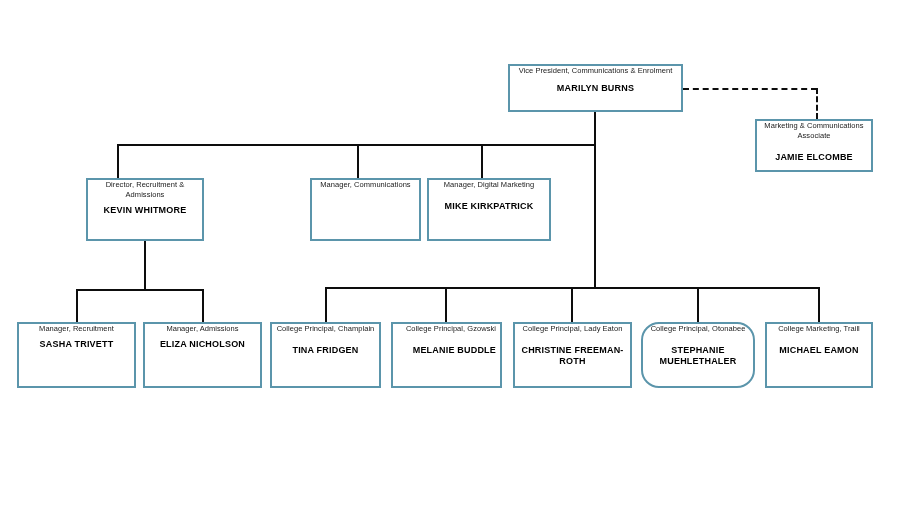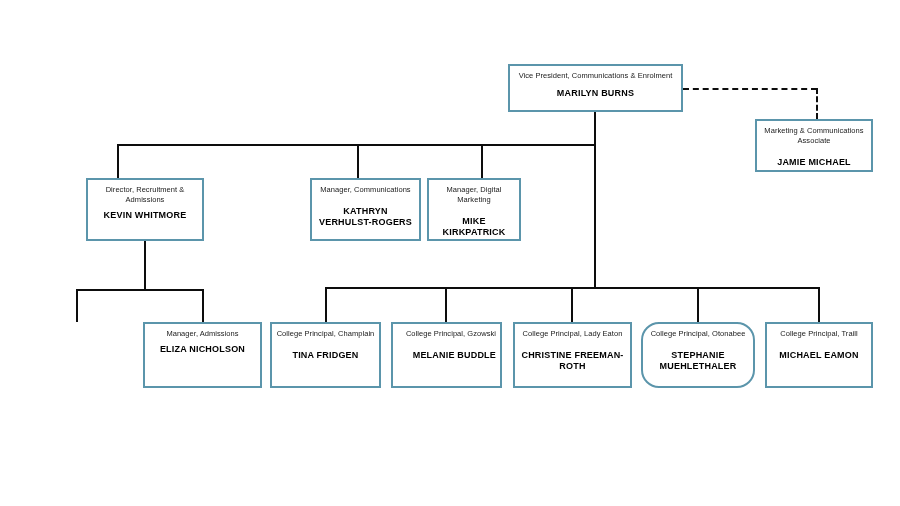--- a/index.html
+++ b/index.html
@@ -26,21 +26,20 @@
   
   .node{
     position:absolute;
     box-sizing:border-box;
     background:#ffffff;
     border:2px solid #5b95ab;
     display:flex;
     flex-direction:column;
     align-items:center;
     justify-content:flex-start;
-    padding-top:5px;
     z-index:5;
   }
   .node .title{
     font-size:7.5px;
     line-height:10px;
     color:#1a1a1a;
     text-align:center;
     font-weight:400;
     padding:0 4px;
     letter-spacing:0.05px;
@@ -87,38 +86,41 @@
   <div class="line vline" style="left:697px;top:287px;height:35px;"></div>
   <div class="line vline" style="left:818px;top:287px;height:35px;"></div>
 
   <div class="node gap-sm" style="left:508px;top:64px;width:175px;height:48px;">
     <div class="title">Vice President, Communications &amp; Enrolment</div>
     <div class="person">MARILYN BURNS</div>
   </div>
 
   <div class="node gap-md" style="left:755px;top:119px;width:118px;height:53px;">
     <div class="title">Marketing &amp; Communications Associate</div>
-    <div class="person">JAMIE MICHAEL</div>
+    <div class="person">JAMIE ELCOMBE</div>
   </div>
 
   <div class="node gap-lg" style="left:86px;top:178px;width:118px;height:63px;">
     <div class="title">Director, Recruitment &amp; Admissions</div>
     <div class="person">KEVIN WHITMORE</div>
   </div>
 
   <div class="node gap-md" style="left:302px;top:178px;width:111px;height:63px;margin-left:8px;">
     <div class="title">Manager, Communications</div>
-    <div class="person">KATHRYN VERHULST-ROGERS</div>
   </div>
 
-  <div class="node gap-md" style="left:427px;top:178px;width:94px;height:63px;">
+  <div class="node gap-md" style="left:427px;top:178px;width:124px;height:63px;">
     <div class="title">Manager, Digital Marketing</div>
     <div class="person">MIKE KIRKPATRICK</div>
   </div>
 
+  <div class="node gap-lg" style="left:17px;top:322px;width:119px;height:66px;">
+    <div class="title">Manager, Recruitment</div>
+    <div class="person">SASHA TRIVETT</div>
+  </div>
 
   <div class="node gap-lg" style="left:143px;top:322px;width:119px;height:66px;">
     <div class="title">Manager, Admissions</div>
     <div class="person">ELIZA NICHOLSON</div>
   </div>
 
   <div class="node gap-md" style="left:270px;top:322px;width:111px;height:66px;">
     <div class="title">College Principal, Champlain</div>
     <div class="person">TINA FRIDGEN</div>
   </div>
@@ -132,17 +134,17 @@
     <div class="title">College Principal, Lady Eaton</div>
     <div class="person">CHRISTINE FREEMAN-ROTH</div>
   </div>
 
   <div class="node gap-md" style="left:641px;top:322px;width:114px;height:66px;border-radius:18px;">
     <div class="title">College Principal, Otonabee</div>
     <div class="person">STEPHANIE MUEHLETHALER</div>
   </div>
 
   <div class="node gap-md" style="left:765px;top:322px;width:108px;height:66px;">
-    <div class="title">College Principal, Traill</div>
+    <div class="title">College Marketing, Traill</div>
     <div class="person">MICHAEL EAMON</div>
   </div>
 
 </div>
 
 </body></html>

